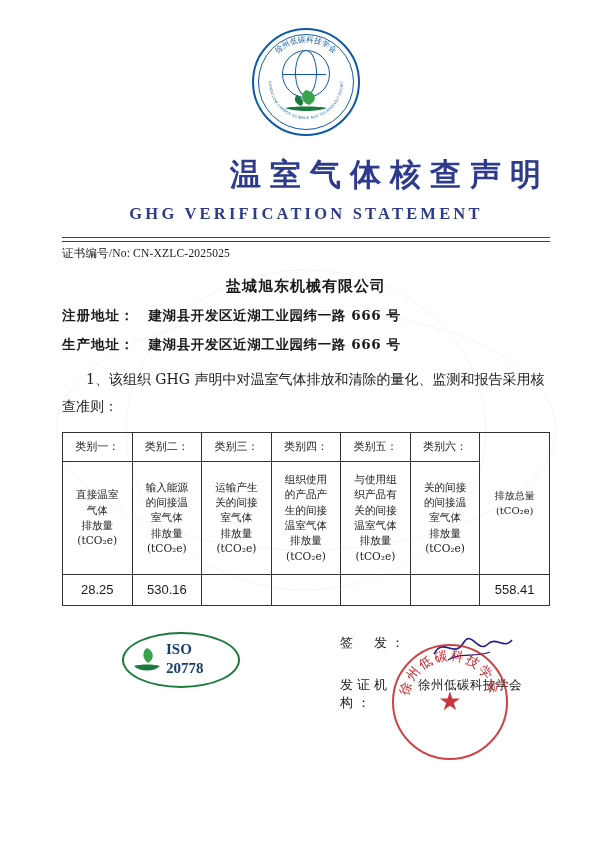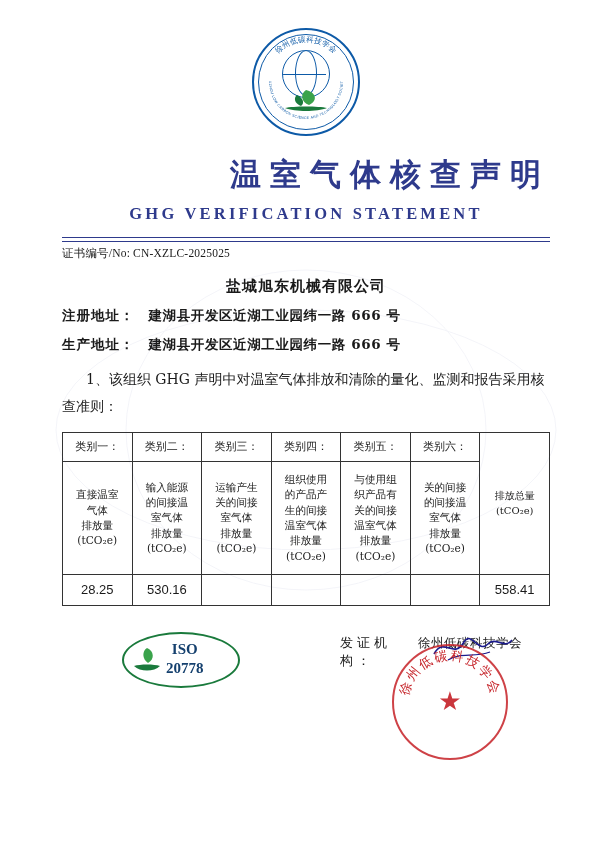--- a/index.html
+++ b/index.html
@@ -200,21 +200,20 @@
     position: relative;
     margin-top: 20px;
     height: 120px;
   }
   .iso-badge {
     position: absolute;
     left: 60px;
     top: 6px;
     width: 118px;
     height: 56px;
-    text-align: center;
   }
   .iso-badge .oval {
     position: absolute;
     inset: 0;
     border: 2px solid #1a7a3c;
     border-radius: 50%;
   }
   .iso-badge .txt {
     position: absolute;
     left: 44px;
@@ -422,20 +421,24 @@
         <path d="M15 2 C 22 5, 23 13, 16 17 C 10 13, 10 5, 15 2 Z" fill="#3aa34b"></path>
       </svg>
       <div class="txt">
         <div>ISO</div>
         <div>20778</div>
       </div>
     </div>
 
     <div class="sign-block">
       <div class="sign-row">
+        <span class="lbl">签　发：</span>
+        <span class="val handwrite"></span>
+      </div>
+      <div class="sign-row">
         <span class="lbl">发证机构：</span>
         <span class="val">徐州低碳科技学会</span>
       </div>
 
     </div>
 
     <svg style="position:absolute;left:368px;top:4px;width:86px;height:34px" viewBox="0 0 86 34">
       <path d="M4 24 C 14 6, 24 30, 34 12 C 42 0, 48 24, 58 14 C 66 6, 74 20, 82 10" fill="none" stroke="#1a1a8c" stroke-width="1.6"></path>
       <path d="M18 30 C 30 22, 44 28, 60 22" fill="none" stroke="#1a1a8c" stroke-width="1.2"></path>
     </svg>

